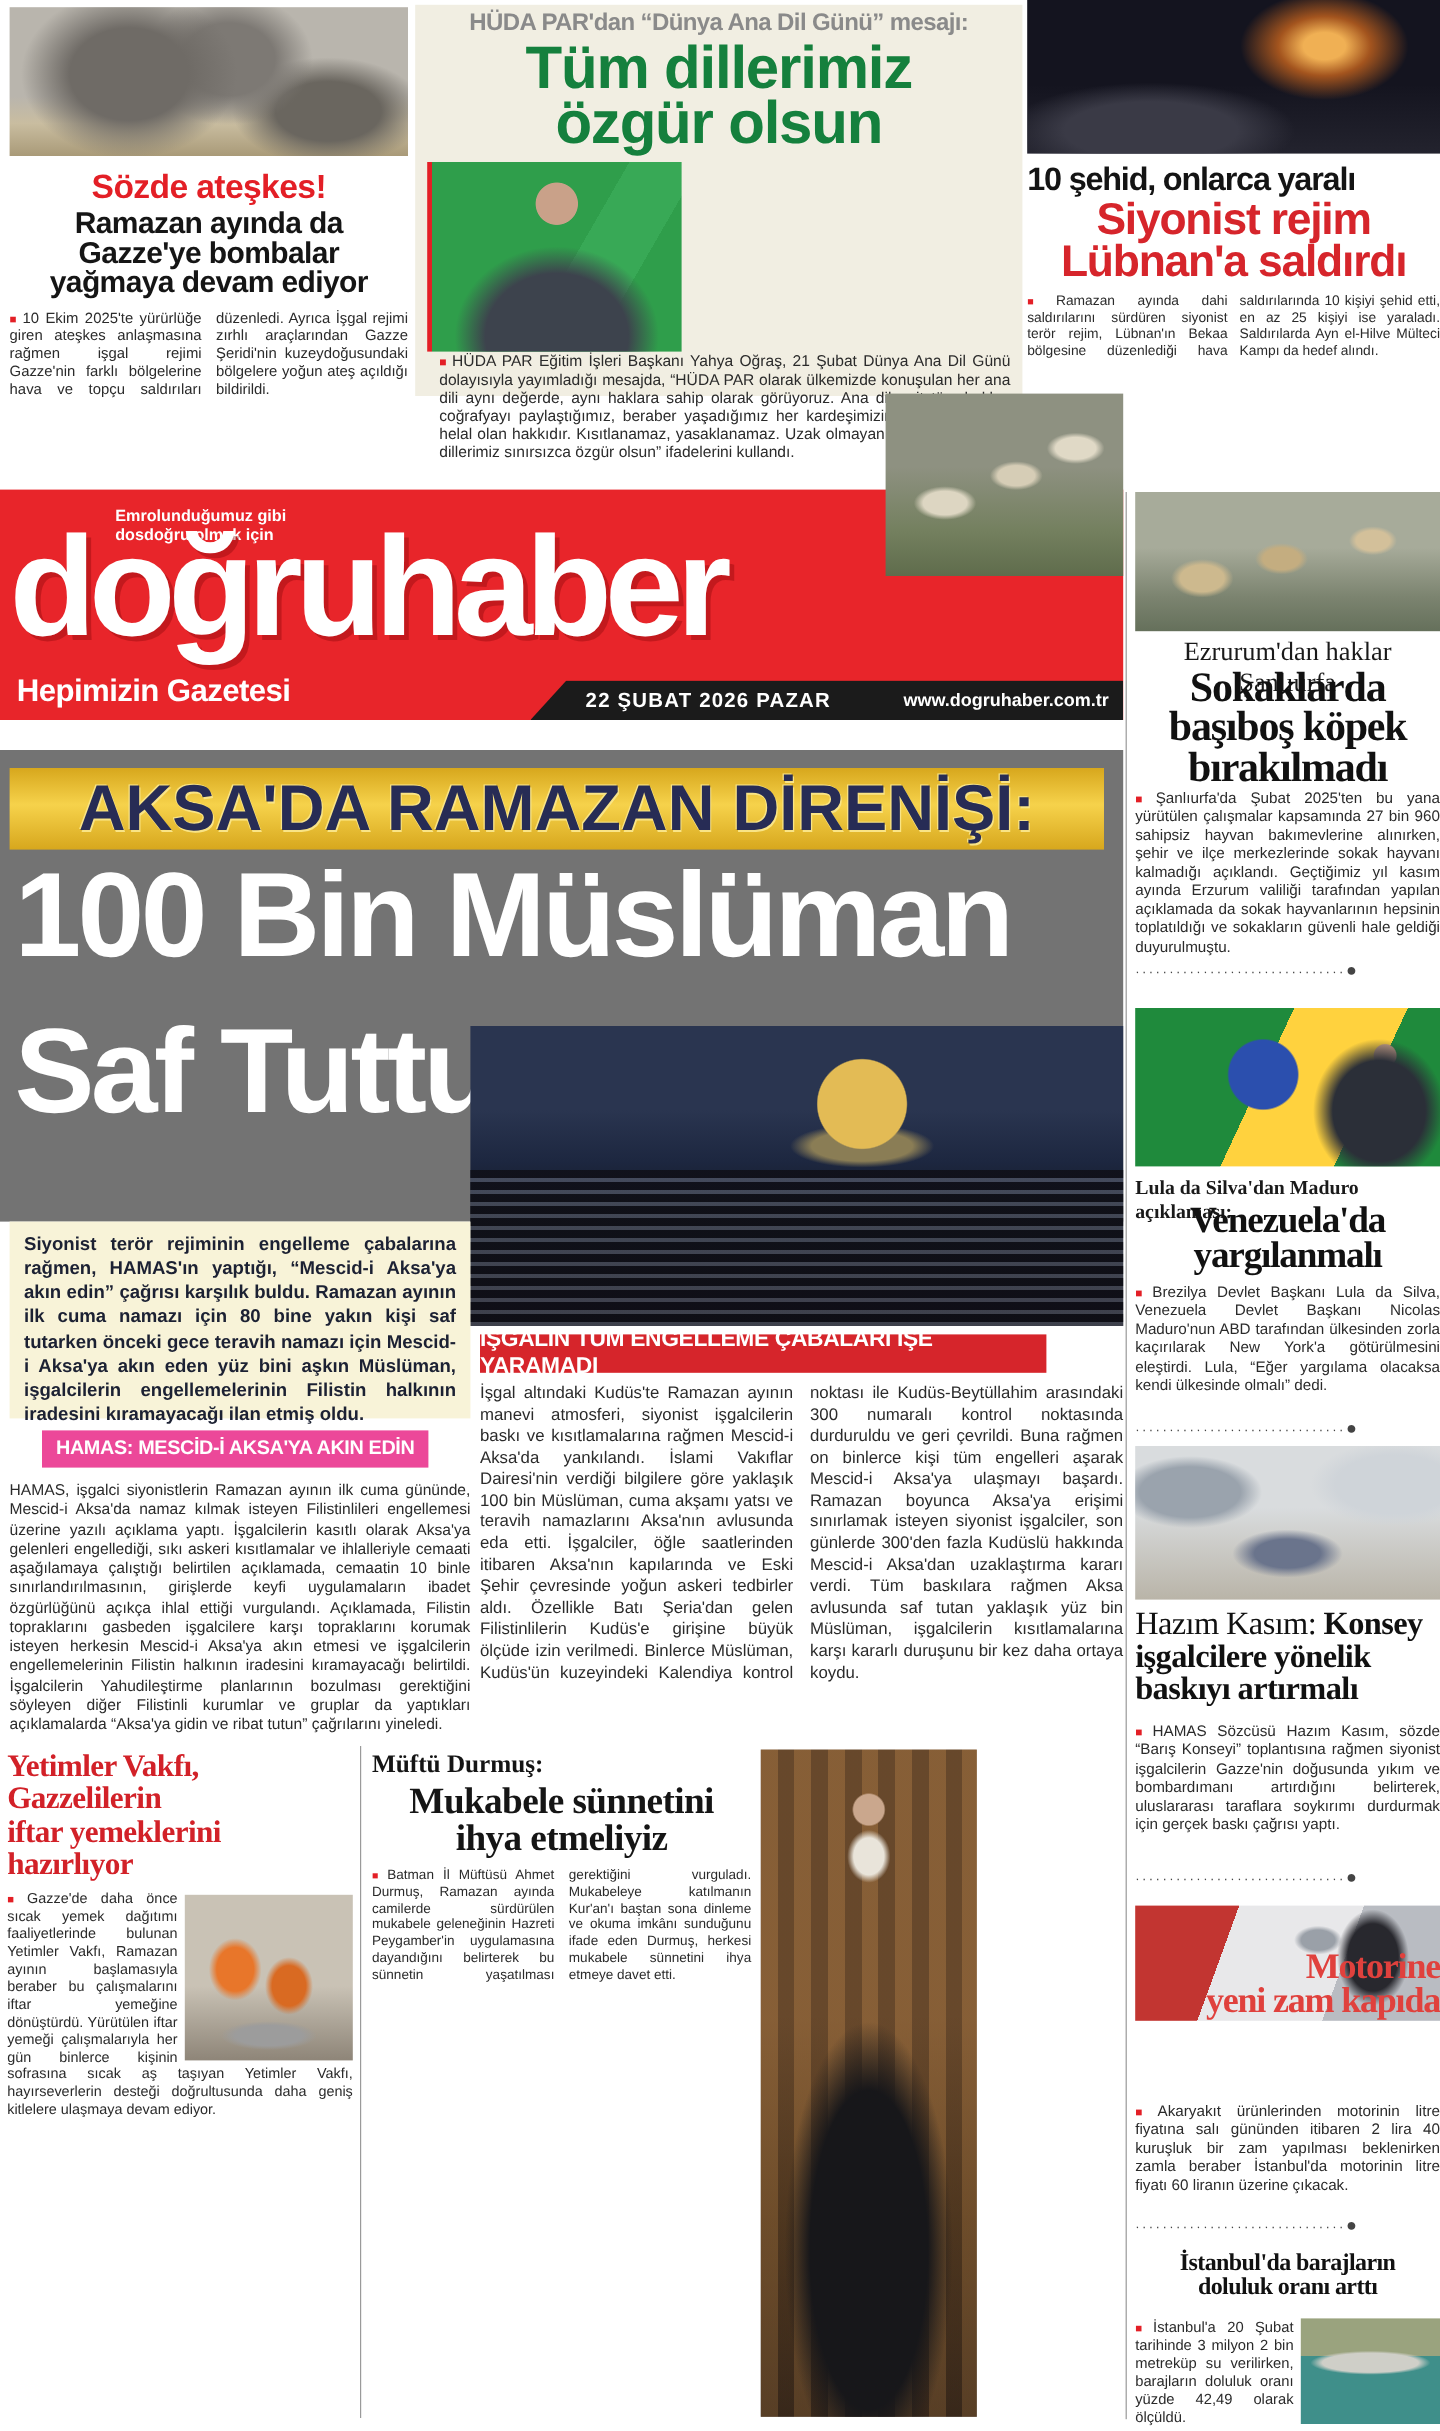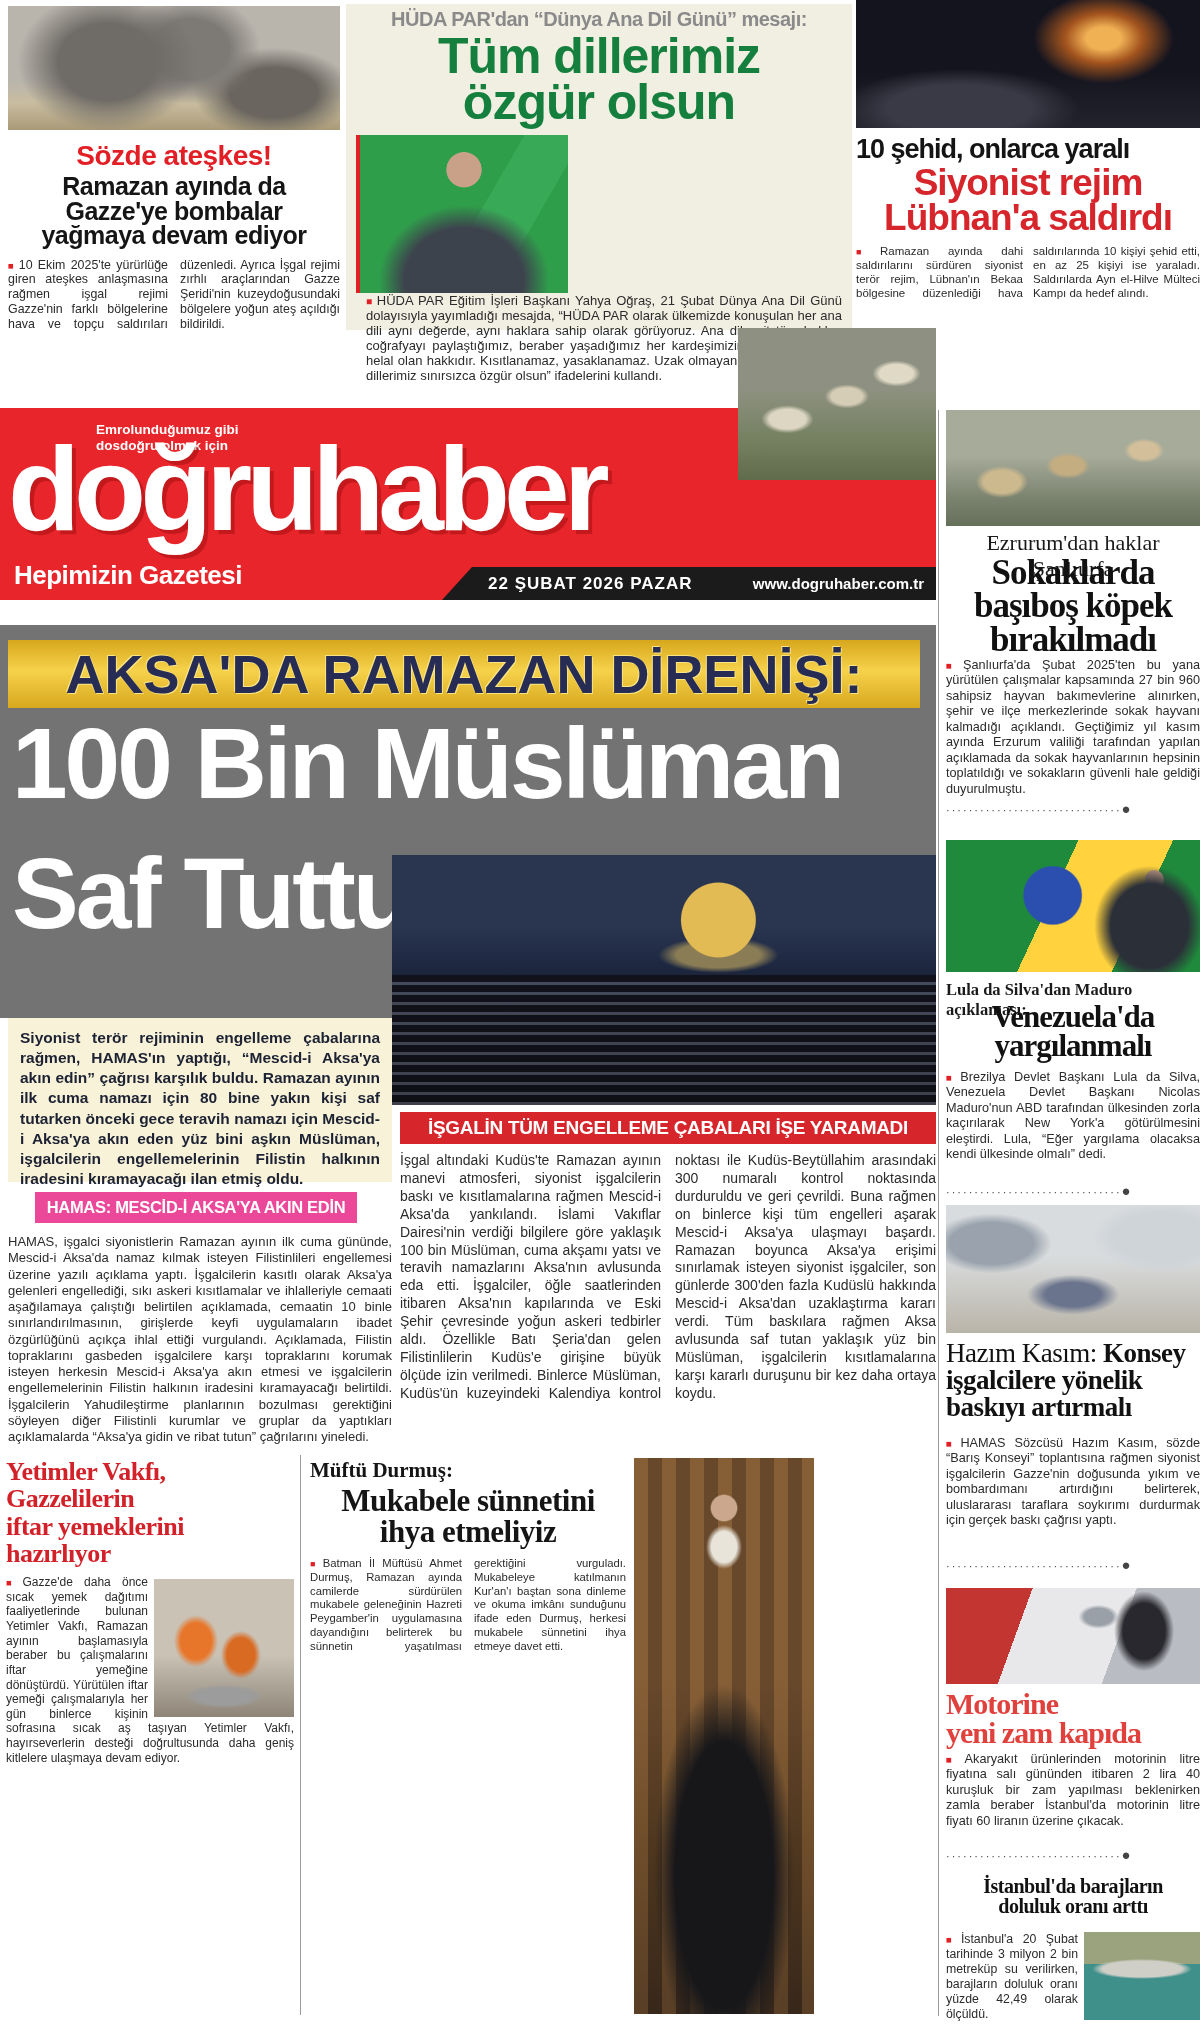--- a/index.html
+++ b/index.html
@@ -73,21 +73,21 @@
      linear-gradient(180deg,#2a3550 0 28%,#1d2740 45%,#141a28 60%,#0d0d14 100%);}
   .photo-aksa .crowd{position:absolute;left:0;bottom:0;width:100%;height:52%;
      background:repeating-linear-gradient(180deg,rgba(15,15,22,0.85) 0 7px,rgba(110,115,130,0.5) 7px 10px);}
   .lead-box{left:8px;top:1018px;width:384px;height:164px;background:#f8f3d8;
      padding:10px 12px;box-sizing:border-box;font-size:15.5px;font-weight:700;
      line-height:1.3;color:#1c2133;text-align:justify;}
   .hamas-band{left:35px;top:1192px;width:322px;height:31px;background:#ec4899;
      display:flex;align-items:center;justify-content:center;}
   .hamas-band-text{color:#fff;font-weight:700;font-size:16.5px;letter-spacing:-0.3px;}
   .hamas-body{left:8px;top:1234px;width:384px;font-size:13px;line-height:1.25;}
-  .isg-band{left:400px;top:1112px;width:536px;height:32px;background:#d6252b;
+  .isg-band{left:400px;top:1112px;width:472px;height:32px;background:#d6252b;
      display:flex;align-items:center;justify-content:center;}
   .isg-band-text{color:#fff;font-weight:700;font-size:19px;letter-spacing:-0.3px;}
   .isg-body{left:400px;top:1152px;width:536px;column-count:2;column-gap:14px;
      font-size:14px;line-height:1.28;}
 
   
   .vrule{background:#9a9a9a;width:1px;}
   .art-bl{left:6px;top:1458px;width:288px;}
   .bl-head{font-size:26px;line-height:1.05;color:#d22128;font-weight:700;letter-spacing:-0.5px;}
   .bl-body{margin-top:8px;font-size:12px;line-height:1.22;}
@@ -135,21 +135,21 @@
      radial-gradient(ellipse 70px 35px at 85% 25%,#cfd4d9 0 70%,transparent 100%),
      linear-gradient(180deg,#d9dcde 0 40%,#b9b4a8 100%);}
   .sb-head3{top:1340px;font-size:27px;line-height:1.0;text-align:left;color:#111;letter-spacing:-0.5px;}
   .sb-head3 .pfx{font-weight:400;}
   .sb-head3 .bld{font-weight:700;}
   .b3{top:1436px;}
   .photo-fuel{top:1588px;height:96px;background:
      radial-gradient(ellipse 30px 40px at 78% 45%,#28282e 0 70%,transparent 100%),
      radial-gradient(ellipse 20px 12px at 60% 30%,#9aa0a8 0 70%,transparent 100%),
      linear-gradient(110deg,#c23531 0 30%,#e8e8ea 30% 66%,#b9bcc2 66%);}
-  .sb-head4{top:1690px;font-size:30px;line-height:0.95;font-weight:700;text-align:left;color:#e0413d;letter-spacing:-1px;}
+  .sb-head4{top:1625px;font-size:30px;line-height:0.95;font-weight:700;text-align:right;color:#e0413d;letter-spacing:-1px;}
   .b4{top:1752px;}
   .sb-head5{top:1876px;font-size:20px;line-height:1.0;font-weight:700;text-align:center;color:#111;letter-spacing:-0.5px;}
   .b5row{top:1932px;display:flex;}
   .b5txt{width:132px;font-size:12.3px;line-height:1.22;}
   .photo-dam{width:116px;height:88px;margin-left:6px;background:
      radial-gradient(ellipse 50px 10px at 50% 42%,#cfcfc8 0 80%,transparent 100%),
      linear-gradient(180deg,#9aa37e 0 36%,#3f8f8a 36% 100%);}
 </style>
 </head>
 <body>

